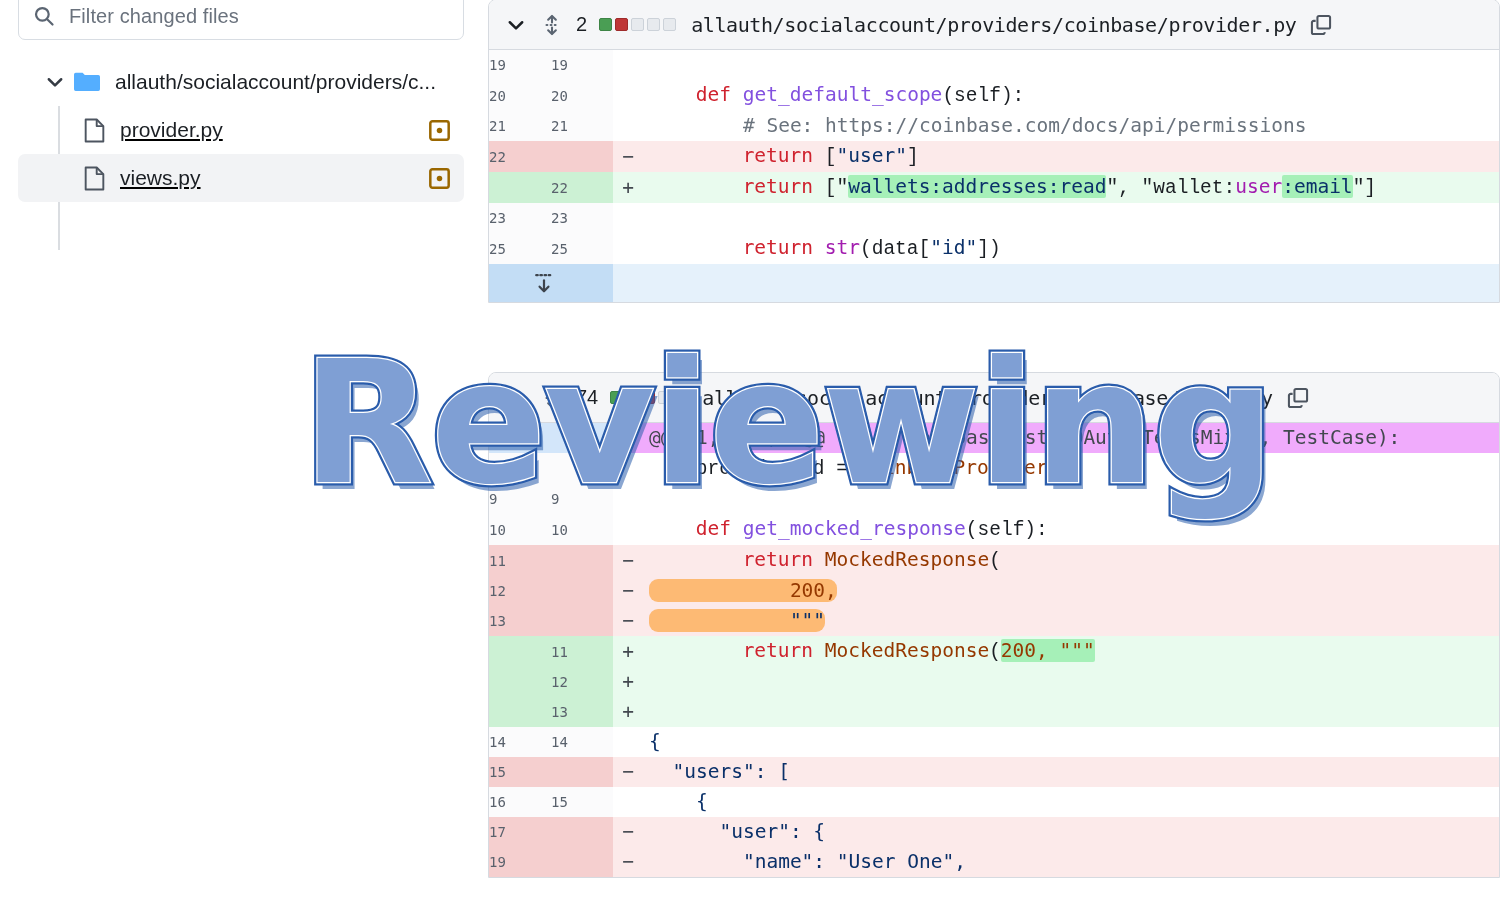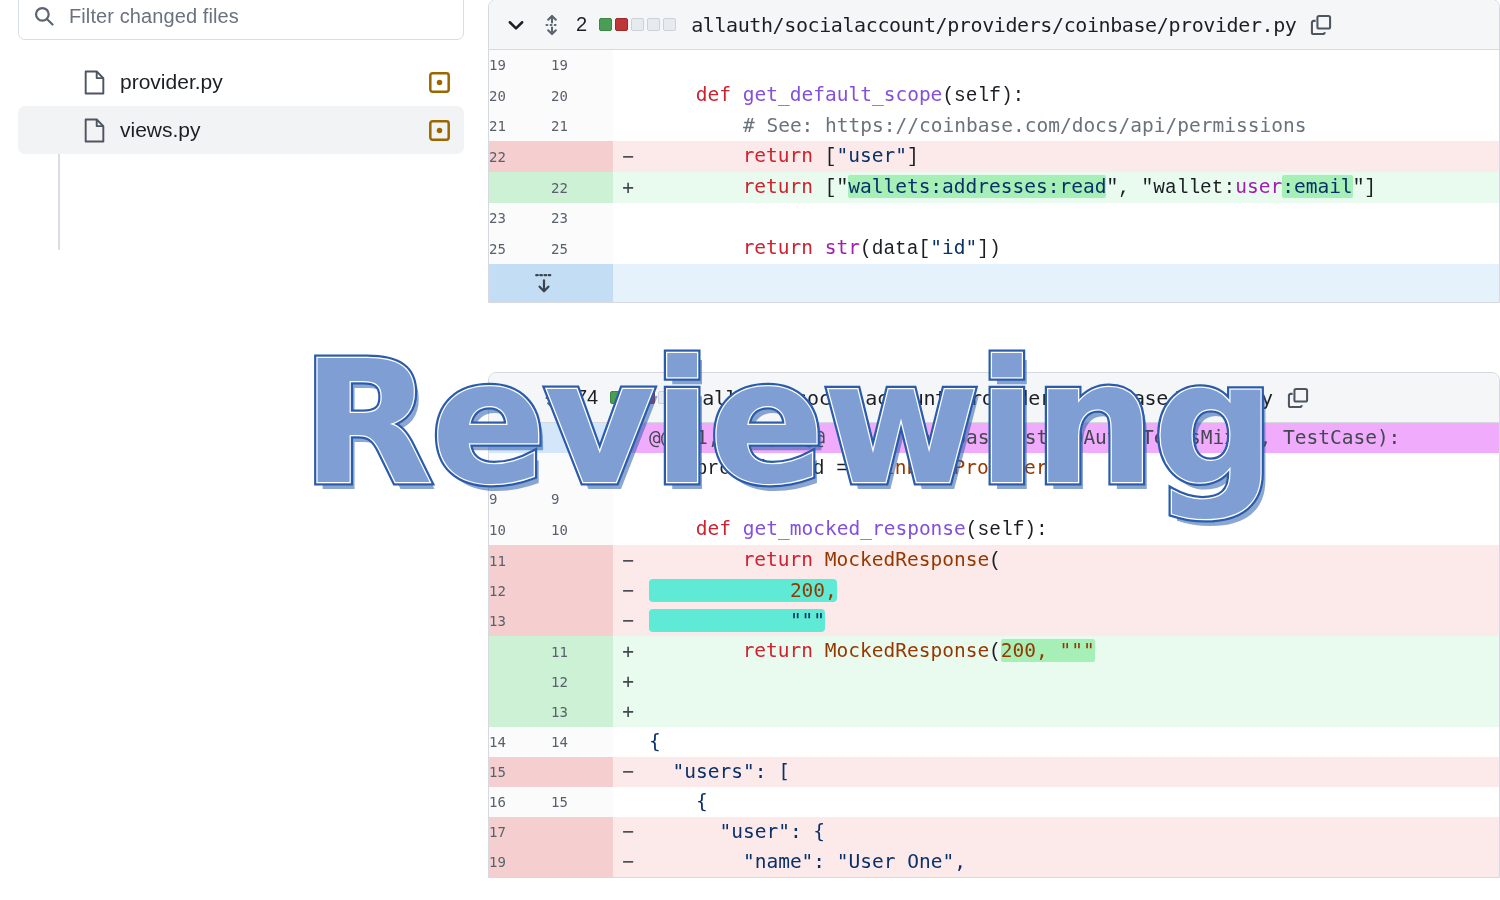--- a/index.html
+++ b/index.html
@@ -29,21 +29,21 @@
     margin-left: 14px; font-size: 20px; color: #6a727d;
     letter-spacing: .1px;
   }
   .tree { position: absolute; left: 18px; top: 58px; width: 446px; }
   .tree-row {
     display: flex; align-items: center;
     height: 48px; border-radius: 7px;
     padding-right: 14px; position: relative;
   }
   .tree-row.folder { padding-left: 26px; }
-  .tree-row.file { padding-left: 66px; }
+  .tree-row.file { padding-left: 66px; text-decoration: underline; }
   .tree-row.selected { background: #f2f3f5; align-items: center; }
   .chev { width: 22px; height: 22px; color:#353b44; flex:0 0 auto; }
   .folder-ico { width: 26px; height: 22px; margin-left: 8px; flex:0 0 auto; }
   .file-ico { width: 21px; height: 25px; flex:0 0 auto; color:#4d5560; }
   .tree-label {
     margin-left: 15px; font-size: 21px; color: #1b1f24;
     white-space: nowrap; overflow: hidden;
   }
   .status-ico { margin-left: auto; width: 21px; height: 21px; flex:0 0 auto; }
   .tree-guide {
@@ -112,21 +112,21 @@
 
   
   .k  { color:#cf222e; }   
   .fn { color:#8250df; }   
   .cm { color:#6a737d; }   
   .st { color:#0a3069; }   
   .cls{ color:#953800; }   
   .num{ color:#a21caf; }   
   .pl { color:#1b1f24;font-family:Liberation Mono, monospace; }   
   .wadd { background:#a6f0b8; border-radius:2px; }
-  .wdel { background:#5eead4; border-radius:4px; }
+  .wdel { background:#fdba74; border-radius:9px; }
 
   
   #watermark {
     position: absolute; left: 302px; top: 338px;
     font-family: "DejaVu Sans", sans-serif;
     font-size: 170px; font-weight: 700; font-style: normal;
     color: #7f9fd4;
     letter-spacing: -2px;
     line-height: 1;
     -webkit-text-stroke: 7px #2a5cab;
@@ -157,20 +157,29 @@
       <svg class="sicon" viewBox="0 0 16 16" fill="none" stroke="currentColor" stroke-width="1.6">
         <circle cx="6.8" cy="6.8" r="4.6"></circle>
           <line x1="10.3" y1="10.3" x2="14.2" y2="14.2" stroke-linecap="round"></line>
       </svg>
       <span id="filter-text">Filter changed files</span>
     </div>
 
     <div class="tree">
       <div class="tree-guide"></div>
 
+      <div class="tree-row folder">
+        <svg class="chev" viewBox="0 0 16 16" fill="none" stroke="currentColor" stroke-width="1.8" stroke-linecap="round" stroke-linejoin="round">
+          <polyline points="3.5,6 8,10.5 12.5,6"></polyline>
+        </svg>
+        <svg class="folder-ico" viewBox="0 0 20 16">
+          <path d="M0 2.2a1.3 1.3 0 0 1 1.3-1.3h5.3l1.7 1.8h10.4A1.3 1.3 0 0 1 20 4v9.6a1.3 1.3 0 0 1-1.3 1.3H1.3A1.3 1.3 0 0 1 0 13.6z" fill="#54aeff"></path>
+        </svg>
+        <span class="tree-label">allauth/socialaccount/providers/c...</span>
+      </div>
 
       <div class="tree-row file">
         <svg class="file-ico" viewBox="0 0 14 17" fill="none" stroke="currentColor" stroke-width="1.3" stroke-linejoin="round">
           <path d="M1 1h7.5L13 5.5V16H1z"></path>
             <polyline points="8.5,1 8.5,5.5 13,5.5"></polyline>
         </svg>
         <span class="tree-label">provider.py</span>
         <svg class="status-ico" viewBox="0 0 16 16">
           <rect x="1" y="1" width="14" height="14" rx="1.6" fill="none" stroke="#9a6700" stroke-width="1.9"></rect>
           <circle cx="8" cy="8" r="2.1" fill="#9a6700"></circle>

